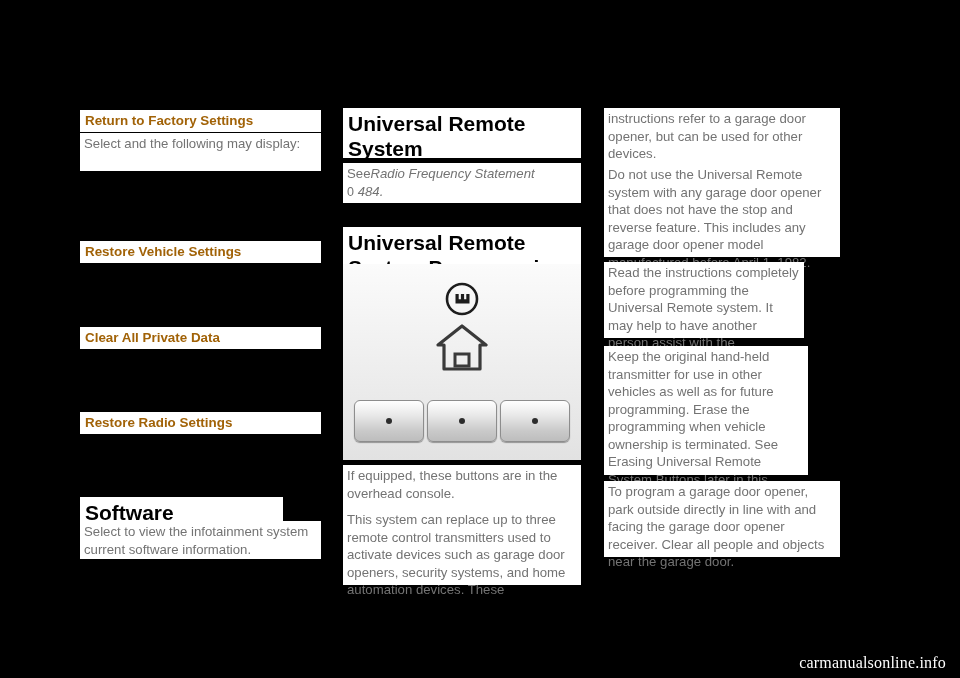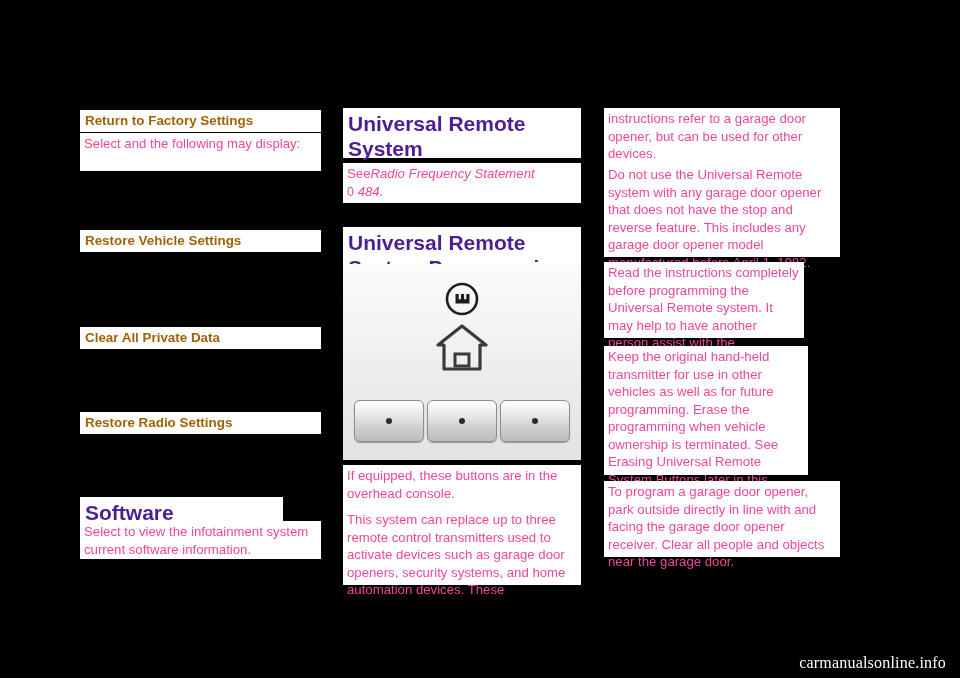--- a/index.html
+++ b/index.html
@@ -17,40 +17,40 @@
   .page {
     position: absolute;
     left: 0; top: 0;
     width: 960px;
     height: 678px;
   }
   
   .tb {
     position: absolute;
     background: #ffffff;
-    color: #ec4899;
+    color: #737373;
     font-size: 13.2px;
     line-height: 17.5px;
     padding: 2px 4px 3px 4px;
     box-sizing: border-box;
   }
   .hd {
     position: absolute;
     background: #ffffff;
     color: #a16207;
     font-size: 13.4px;
     font-weight: bold;
     line-height: 17px;
     padding: 2px 4px 3px 5px;
     box-sizing: border-box;
   }
   .bighd {
     position: absolute;
     background: #ffffff;
-    color: #4c1d95;
+    color: #000000;
     font-size: 21px;
     font-weight: bold;
     line-height: 25px;
     padding: 3px 4px 4px 5px;
     box-sizing: border-box;
   }
   .ital { font-style: italic; }
 
   
   .illus {
@@ -120,21 +120,21 @@
 <body>
 
 <div class="page">
 
   <div>
 
     <div class="hd" style="left:80px; top:110px; width:241px;">Return to Factory Settings</div>
 
     <div class="tb" style="left:80px; top:133px; width:241px; height:38px;">Select and the following may display:</div>
 
-    <div class="hd" style="left:80px; top:230px; width:241px;">Restore Vehicle Settings</div>
+    <div class="hd" style="left:80px; top:241px; width:241px;">Restore Vehicle Settings</div>
 
     <div class="hd" style="left:80px; top:327px; width:241px;">Clear All Private Data</div>
 
     <div class="hd" style="left:80px; top:412px; width:241px;">Restore Radio Settings</div>
 
     <div class="bighd" style="left:80px; top:497px; width:203px;">Software Information</div>
 
     <div class="tb" style="left:80px; top:521px; width:241px; height:38px;">Select to view the infotainment system current software information.</div>
   </div>
 

